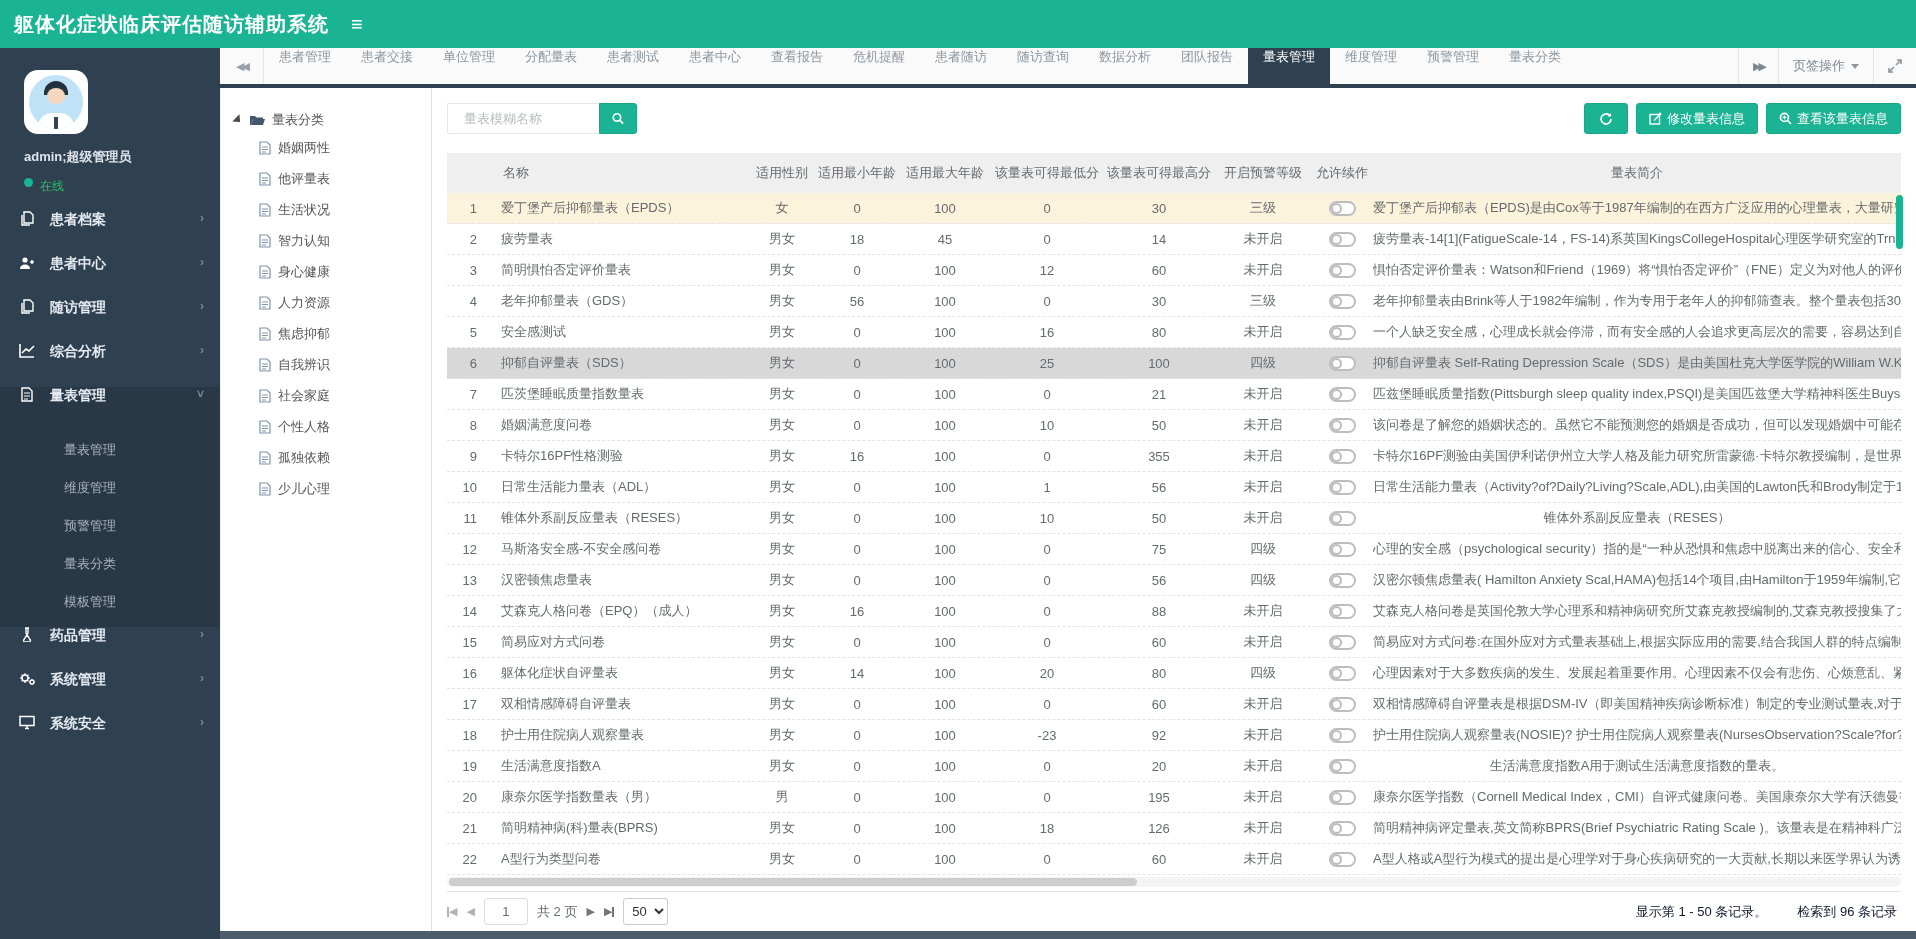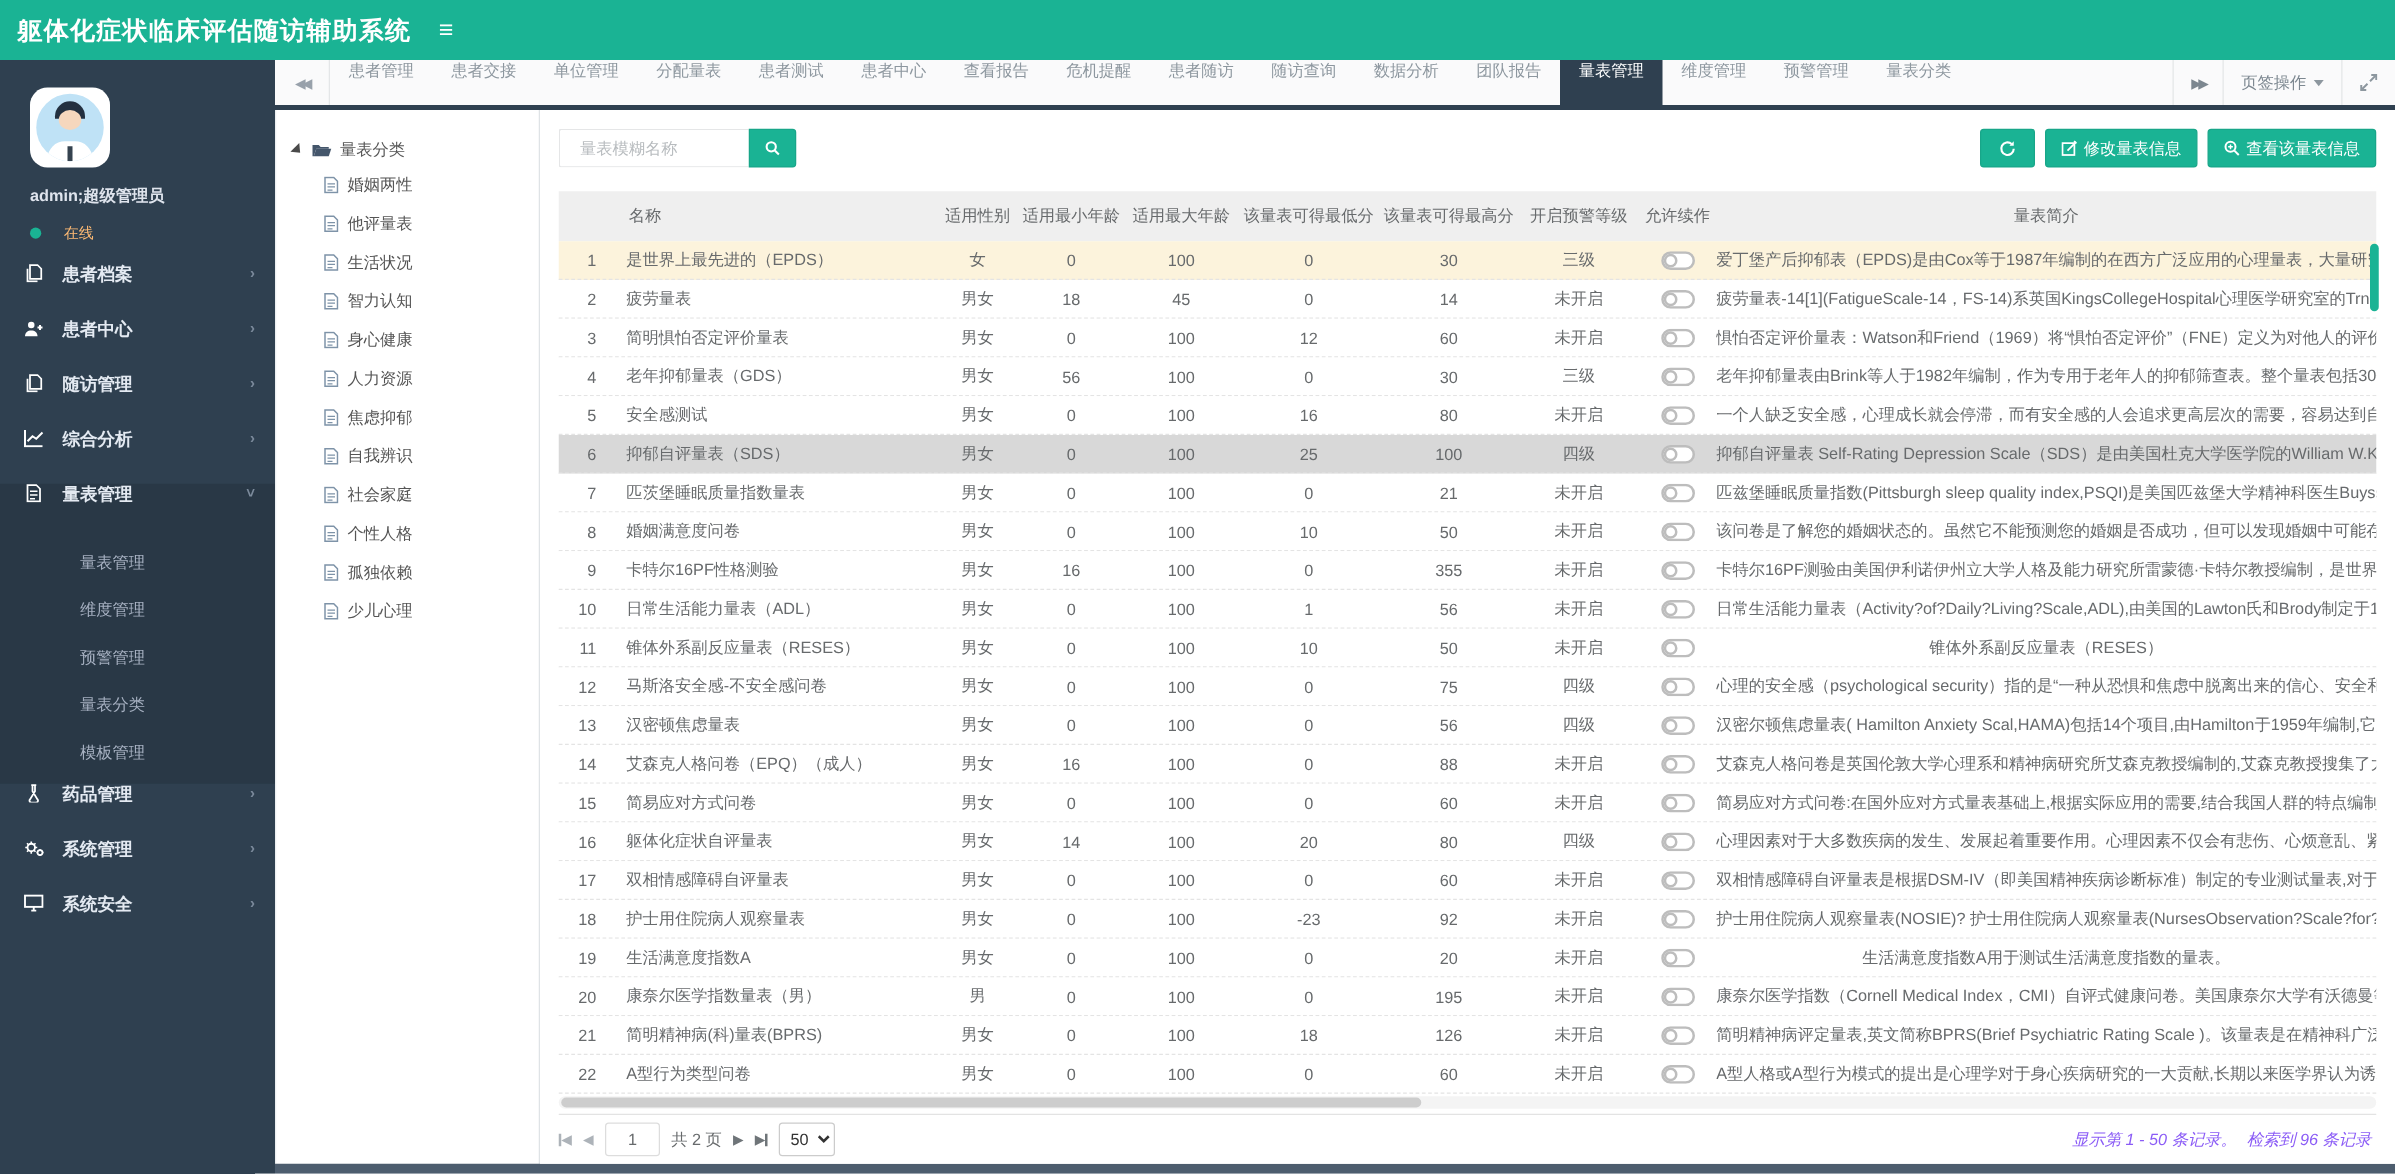--- a/index.html
+++ b/index.html
@@ -24,21 +24,21 @@
   
   .sidebar { width:220px; background:#2f4050; flex:0 0 220px; color:#a7b1c2; overflow:hidden; }
   .side-user { padding:22px 0 10px 24px; }
   .big-avatar { width:64px; height:64px; border-radius:14px; background:#fff; display:flex; align-items:center; justify-content:center; }
   .big-avatar .circ { width:54px; height:54px; border-radius:50%; background:#bfe2f6; position:relative; overflow:hidden; }
   .big-avatar .hair { position:absolute; top:6px; left:15px; width:24px; height:14px; border-radius:12px 12px 0 0; background:#233040; }
   .big-avatar .face { position:absolute; top:13px; left:18px; width:18px; height:16px; border-radius:50%; background:#f6d7bd; }
   .big-avatar .coat { position:absolute; bottom:-4px; left:9px; width:36px; height:20px; border-radius:14px 14px 0 0; background:#fff; }
   .big-avatar .tie { position:absolute; bottom:0; left:25px; width:4px; height:12px; background:#35424f; }
   .side-username { color:#dfe4ed; font-weight:bold; font-size:13px; margin-top:14px; }
-  .side-status { margin-top:12px; display:flex; align-items:center; gap:18px; color:#fdba74; font-size:12px; }
+  .side-status { margin-top:12px; display:flex; gap:7px; color:#22c55e; font-size:12px; }
   .dot-online { width:9px; height:9px; border-radius:50%; background:#1ab394; display:inline-block; }
   .menu { margin-top:6px; }
   .menu-item { height:44px; display:flex; cursor:pointer; position:relative; color:#a7b1c2; }
   .menu-item .mi-icon { width:18px; margin-left:18px; display:flex; justify-content:center; color:#fff; }
   .menu-item .mi-label { margin-left:14px; font-size:14px; font-weight:bold; color:#e4eaf2; }
   .menu-item .chev { position:absolute; right:16px; font-size:12px; color:#7b8a9b; font-weight:bold; }
   .menu-group { background:#293846; padding-bottom:6px; }
   .menu-group .menu-item { background:transparent; }
   .submenu-item { height:38px; line-height:38px; padding-left:64px; font-size:13px; color:#a7b1c2; cursor:pointer; }
   svg.ic { display:block; }
@@ -103,21 +103,21 @@
   .hscroll .thumb { position:absolute; left:2px; top:1px; height:8px; width:688px; border-radius:4px; background:#cdcdcd; }
 
   
   .pager { border-top:1px solid #e3e3e3; margin-top:4px; height:40px; display:flex; align-items:center; gap:9px; flex:0 0 40px; }
   .pg-ico { font-size:11px; cursor:pointer; color:#adb3b9; display:flex; align-items:center; }
   .pg-ico.on { color:#6f7579; }
   .pg-bar { display:inline-block; width:2px; height:10px; background:currentColor; }
   .pg-input { width:44px; height:27px; border:1px solid #ddd; border-radius:3px; text-align:center; font-size:13px; color:#676a6c; outline:none; }
   .pg-label { font-size:13px; color:#676a6c; }
   .pg-size { height:27px; border:1px solid #ccc; border-radius:3px; font-size:13px; color:#333; padding:0 4px; background:#fff; }
-  .pager-info { margin-left:auto; font-size:13px; color:#8b5cf6; display:flex; gap:8px; padding-right:4px;font-style:italic; }
+  .pager-info { margin-left:auto; font-size:13px; color:#0f172a; display:flex; gap:30px; padding-right:4px; }
 
   .bottom-strip { height:8px; flex:0 0 8px; background:#4d5d6e; }
 </style>
 </head>
 <body>
 
 <div class="app">
 
   <div class="topbar">
     <div class="brand">躯体化症状临床评估随访辅助系统</div>
@@ -464,21 +464,21 @@
               <div class="c c-maxage">适用最大年龄</div>
               <div class="c c-minscore">该量表可得最低分</div>
               <div class="c c-maxscore">该量表可得最高分</div>
               <div class="c c-warn">开启预警等级</div>
               <div class="c c-toggle">允许续作</div>
               <div class="c c-intro">量表简介</div>
             </div>
             <div id="rows">
   <div class="g-row selected">
     <div class="c c-num">1</div>
-    <div class="c c-name">是世界上最先进的（EPDS）</div>
+    <div class="c c-name">爱丁堡产后抑郁量表（EPDS）</div>
     <div class="c c-gender">女</div>
     <div class="c c-minage">0</div>
     <div class="c c-maxage">100</div>
     <div class="c c-minscore">0</div>
     <div class="c c-maxscore">30</div>
     <div class="c c-warn">三级</div>
     <div class="c c-toggle">
                     <span class="toggle">
                       <span class="knob"></span>
                     </span>

